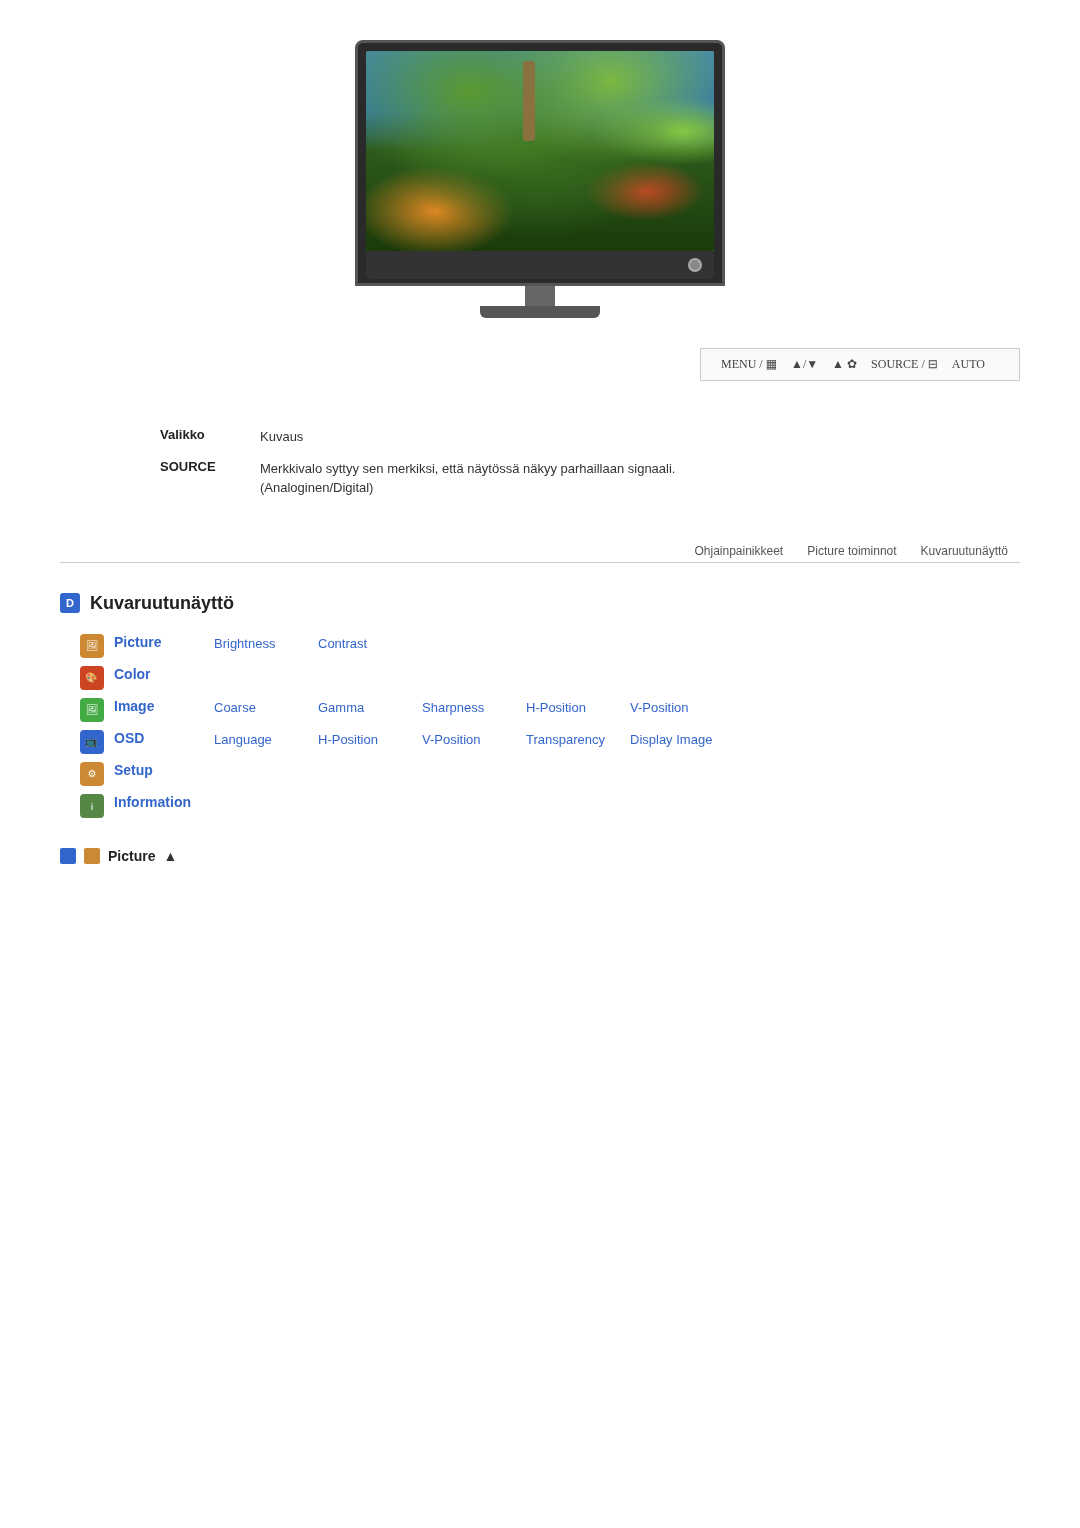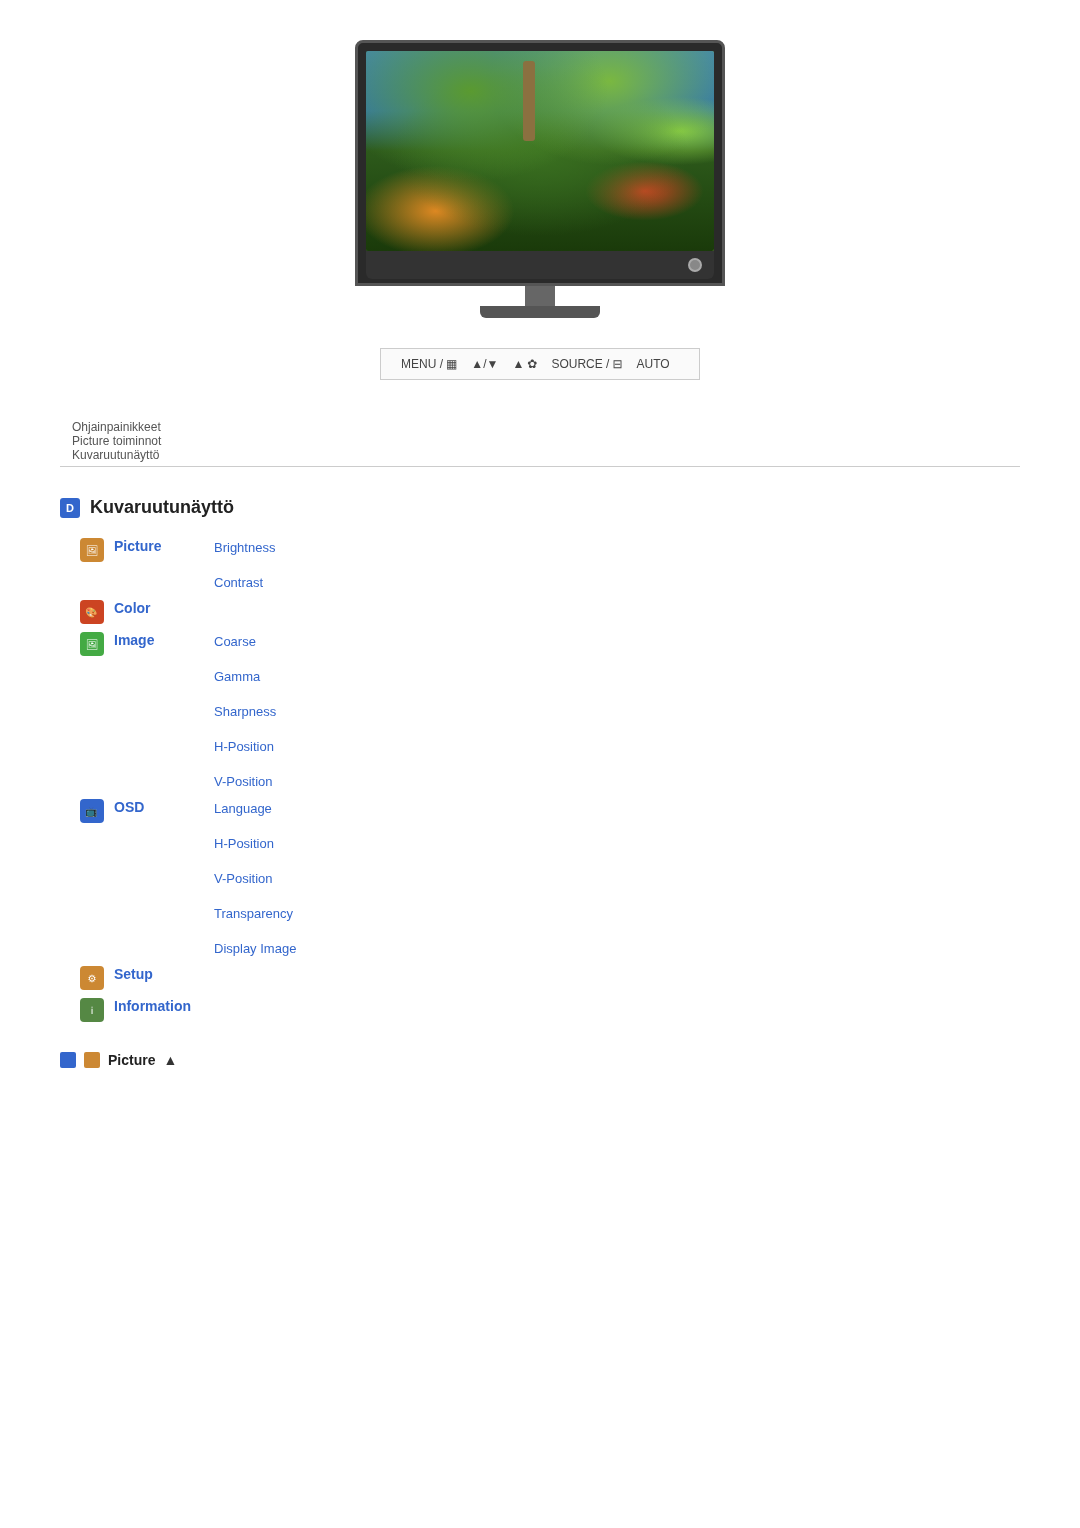--- a/index.html
+++ b/index.html
@@ -96,22 +96,23 @@
       width: 14px;
       height: 14px;
       background: #888;
       border-radius: 50%;
       border: 2px solid #aaa;
     }
 
     
     .control-bar-container {
       display: flex;
-      justify-content: center;
+      justify-content: flex-end;
       margin-bottom: 40px;
+      font-family: Liberation Serif, serif;
     }
 
     .control-bar {
       border: 1px solid #ccc;
       padding: 8px 20px;
       display: flex;
       align-items: center;
       gap: 14px;
       font-size: 12px;
       color: #444;
@@ -154,21 +155,20 @@
       line-height: 1.5;
     }
 
     
     .nav-tabs {
       display: flex;
       justify-content: flex-end;
       margin-bottom: 30px;
       border-bottom: 1px solid #ccc;
       padding-bottom: 4px;
-      flex-direction: column;
     }
 
     .nav-tab {
       font-size: 12px;
       color: #555;
       padding: 0 12px;
       cursor: pointer;
     }
 
     
@@ -232,22 +232,21 @@
     .menu-label {
       font-weight: bold;
       color: #3366cc;
       min-width: 100px;
       font-size: 14px;
     }
 
     .menu-items {
       display: flex;
       flex-wrap: nowrap;
-      gap: 16px;
-      flex-direction: column;
+      gap: 4px;
     }
 
     .menu-item-link {
       color: #3366cc;
       font-size: 13px;
       cursor: pointer;
       min-width: 100px;
       padding: 2px 0;
     }
 
@@ -321,20 +320,36 @@
       <span class="ctrl-item">
         <span>SOURCE /</span>
         <span>⊟</span>
       </span>
       <span class="ctrl-item">
         <span>AUTO</span>
       </span>
     </div>
   </div>
 
+  <div class="info-table">
+    <table>
+      <thead>
+        <tr>
+          <td class="col-label">Valikko</td>
+          <td class="col-desc">Kuvaus</td>
+        </tr>
+      </thead>
+      <tbody id="info-table-body">
+      <tr>
+            <td class="col-label">SOURCE</td>
+            <td class="col-desc">Merkkivalo syttyy sen merkiksi, että näytössä näkyy parhaillaan signaali.<br>(Analoginen/Digital)</td>
+          </tr>
+        </tbody>
+    </table>
+  </div>
 
   <div class="nav-tabs">
     <span class="nav-tab">Ohjainpainikkeet</span>
     <span class="nav-tab">Picture toiminnot</span>
     <span class="nav-tab">Kuvaruutunäyttö</span>
   </div>
 
   <div class="section-header">
     <div class="section-icon">
       <span>D</span>

